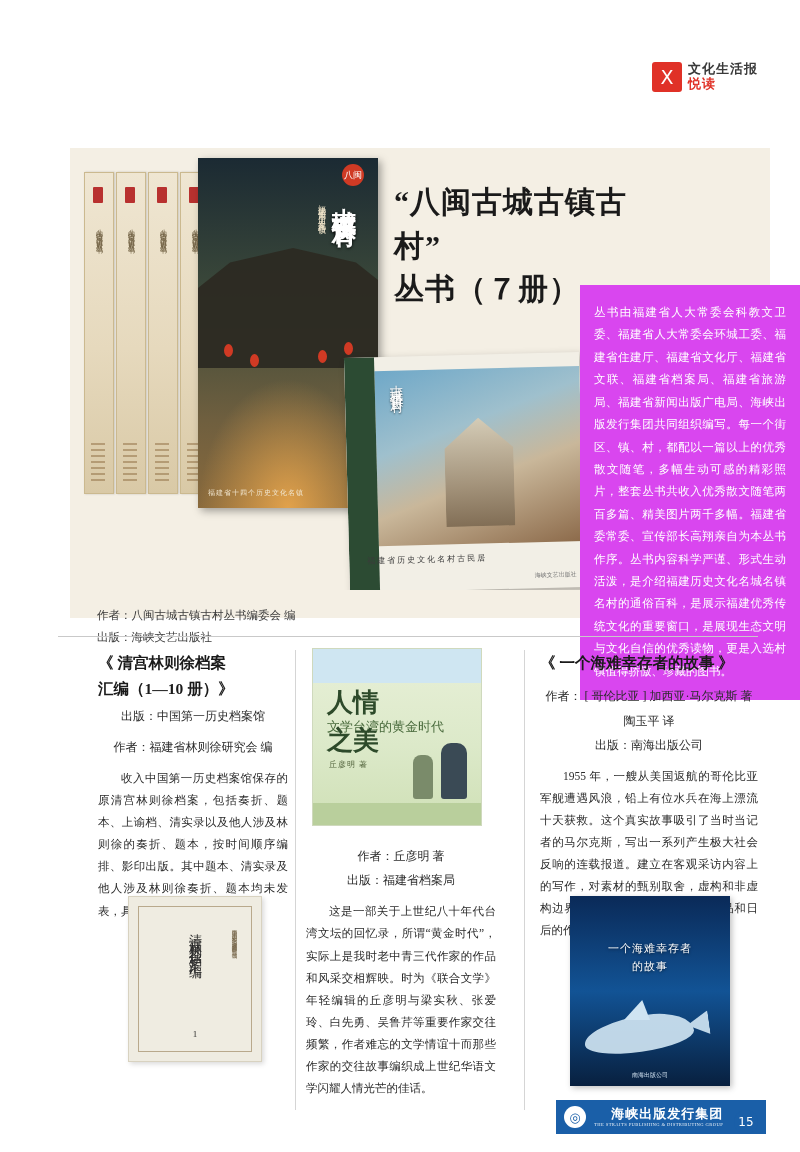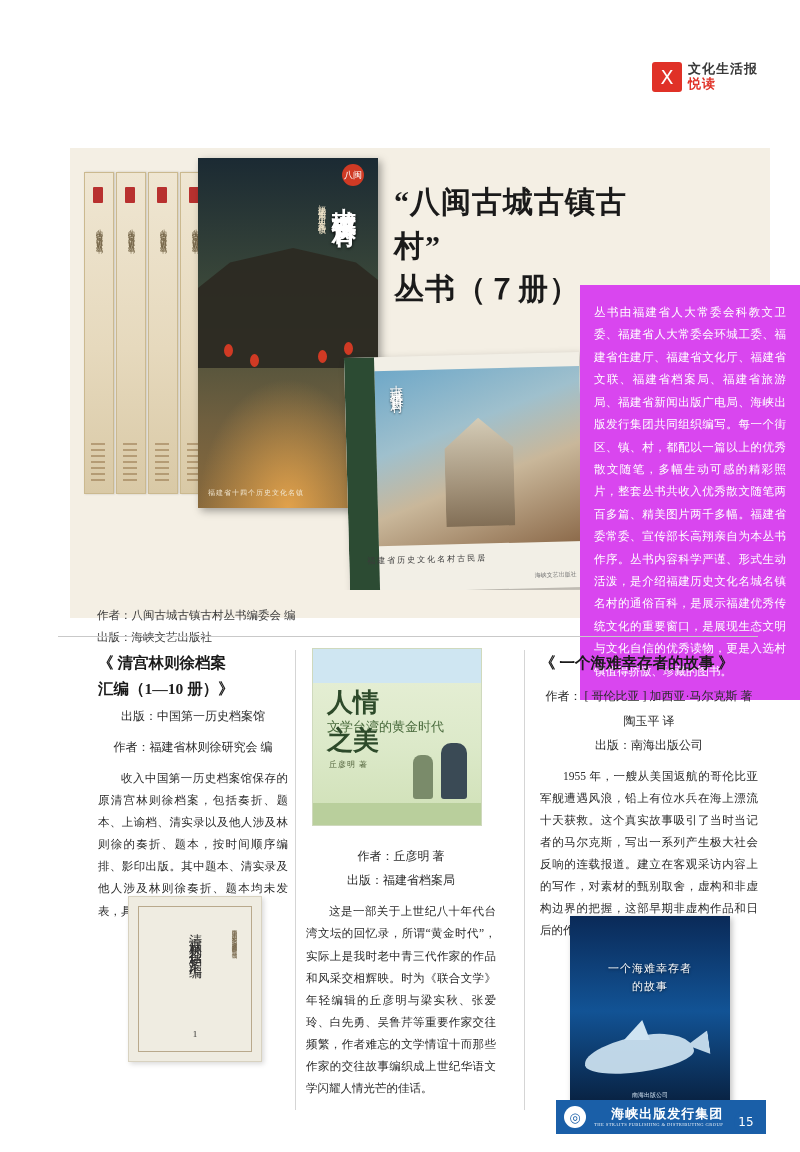--- a/index.html
+++ b/index.html
@@ -200,21 +200,21 @@
     position:absolute;left:50%;bottom:22px;transform:translateX(-50%);font-size:9px;color:#2b2b2b;
   }
   .img-archive .small{
     position:absolute;right:22px;top:28px;writing-mode:vertical-rl;font-size:5.5px;color:#7a6a4e;letter-spacing:1px;
   }
 
   .img-shipwreck{
     position:absolute;left:570px;top:896px;width:160px;height:190px;
     background:linear-gradient(180deg,#0a2c5c 0%,#11508f 45%,#0b2murk 100%);
     background:linear-gradient(180deg,#0a2a58 0%,#125395 50%,#08203f 100%);
-    overflow:hidden;box-shadow:2px 2px 6px rgba(0,0,0,.25);margin-top:20px;
+    overflow:hidden;box-shadow:2px 2px 6px rgba(0,0,0,.25);
   }
   .img-shipwreck .shark{
     position:absolute;left:14px;bottom:34px;width:110px;height:36px;background:#cfe4f2;
     border-radius:60% 40% 50% 50%/60% 60% 40% 40%;opacity:.92;
     transform:rotate(-8deg);
   }
   .img-shipwreck .shark:after{
     content:"";position:absolute;right:-16px;top:4px;width:22px;height:24px;background:#cfe4f2;
     clip-path:polygon(0 50%,100% 0,100% 100%);
   }

